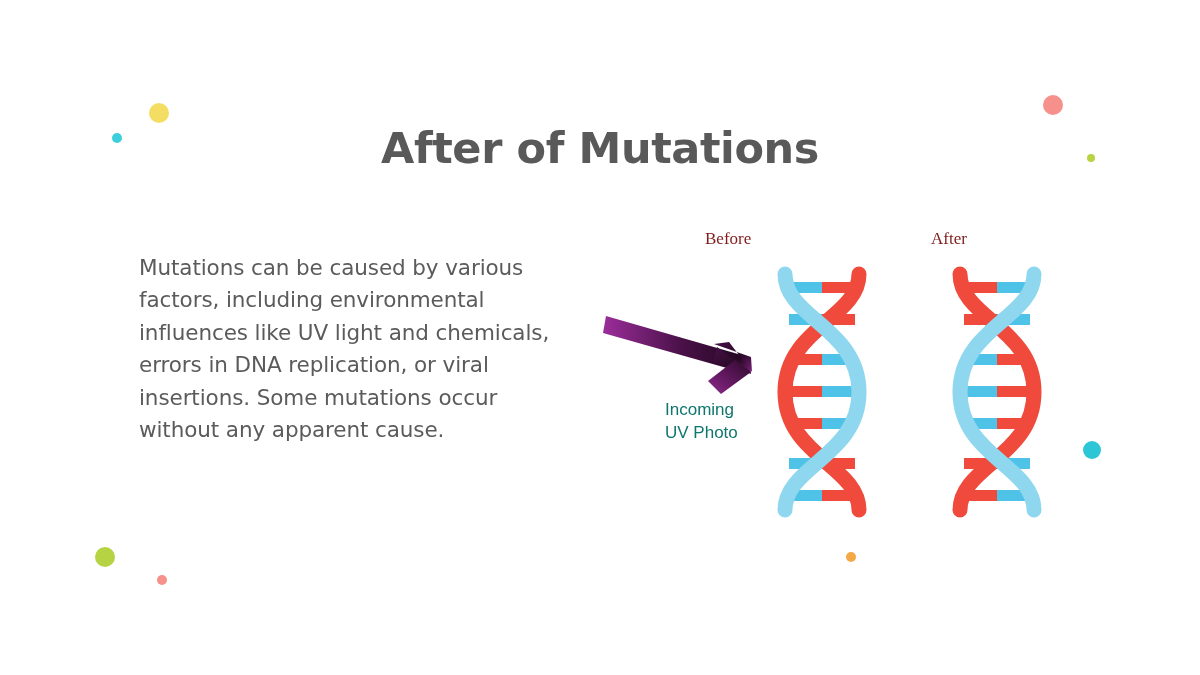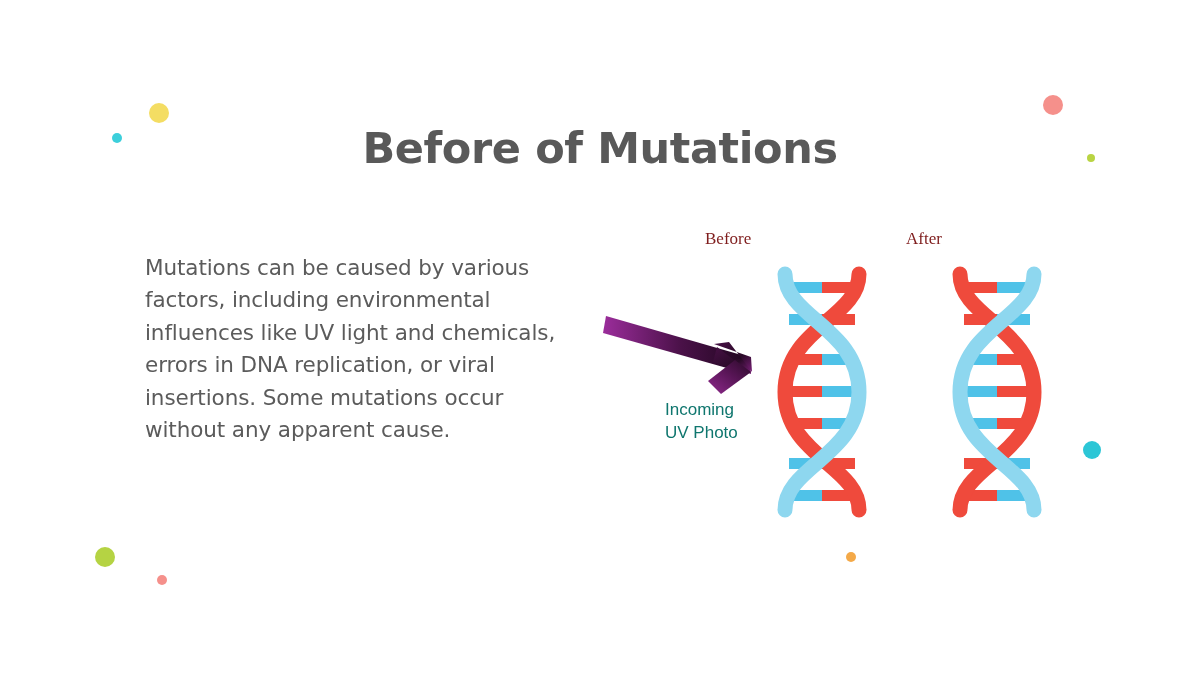--- a/index.html
+++ b/index.html
@@ -41,42 +41,42 @@
     font-weight: bold;
     letter-spacing: -0.4px;
     color: #595959;
     line-height: 56px;
     white-space: nowrap;
   }
 
   
   #body-text {
     position: absolute;
-    left: 145px;
+    left: 139px;
     top: 252px;
     width: 420px;
     font-family: "DejaVu Sans", "Liberation Sans", sans-serif;
     font-size: 21.5px;
     font-weight: normal;
     line-height: 32.4px;
     color: #5b5b5b;
     letter-spacing: -0.1px;
   }
 
   
   .diagram-label {
     position: absolute;
     font-family: Liberation Serif, serif;
     font-size: 17px;
     color: #7f1d1d;
     white-space: nowrap;
     line-height: 22px;
   }
   #label-before { left: 705px; top: 228px; }
-  #label-after  { left: 906px; top: 228px; text-align: right; }
+  #label-after  { left: 931px; top: 228px; text-align: right; }
 
   #label-uv {
     position: absolute;
     left: 665px;
     top: 398px;
     font-family: "Liberation Sans", "DejaVu Sans", sans-serif;
     font-size: 17px;
     color: #0f766e;
     line-height: 23px;
     white-space: pre-line;
@@ -110,21 +110,21 @@
       <div class="dot" style="left: 149px; top: 103px; width: 20px; height: 20px; background: rgb(244, 221, 99);"></div>
       <div class="dot" style="left: 112px; top: 133px; width: 10px; height: 10px; background: rgb(60, 207, 219);"></div>
       <div class="dot" style="left: 1043px; top: 95px; width: 20px; height: 20px; background: rgb(245, 144, 139);"></div>
       <div class="dot" style="left: 1087px; top: 154px; width: 8px; height: 8px; background: rgb(185, 212, 67);"></div>
       <div class="dot" style="left: 1083px; top: 441px; width: 18px; height: 18px; background: rgb(44, 198, 214);"></div>
       <div class="dot" style="left: 95px; top: 547px; width: 20px; height: 20px; background: rgb(181, 211, 67);"></div>
       <div class="dot" style="left: 157px; top: 575px; width: 10px; height: 10px; background: rgb(245, 144, 139);"></div>
       <div class="dot" style="left: 846px; top: 552px; width: 10px; height: 10px; background: rgb(244, 169, 72);"></div>
     </div>
 
-  <div id="slide-title">Before of Mutations</div>
+  <div id="slide-title">After of Mutations</div>
 
   <div id="body-text">Mutations can be caused by various factors, including environmental influences like UV light and chemicals, errors in DNA replication, or viral insertions. Some mutations occur without any apparent cause.</div>
 
   <div id="label-before" class="diagram-label">Before</div>
 
   <div id="label-after" class="diagram-label">After</div>
 
   <div id="label-uv">Incoming
 UV Photo</div>
 

